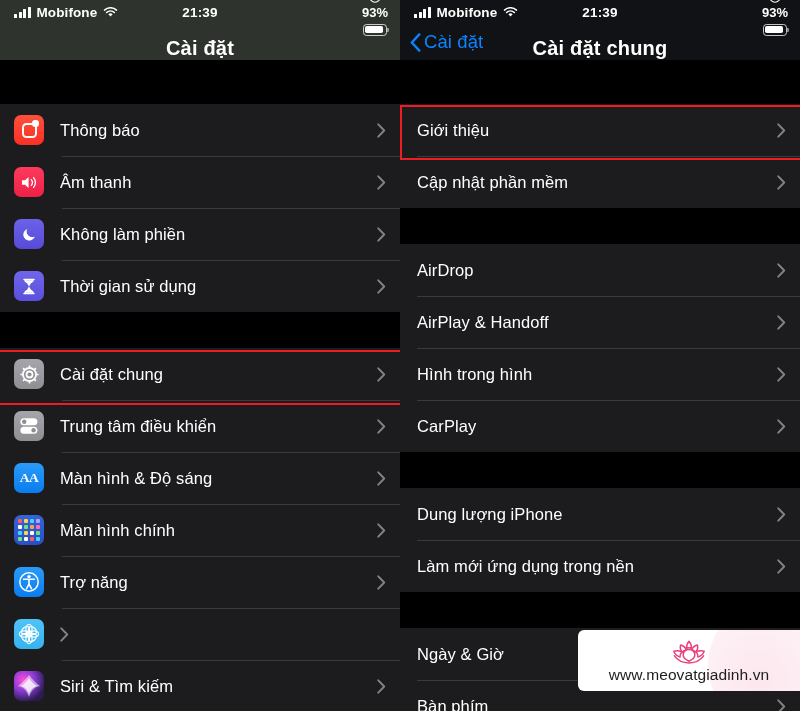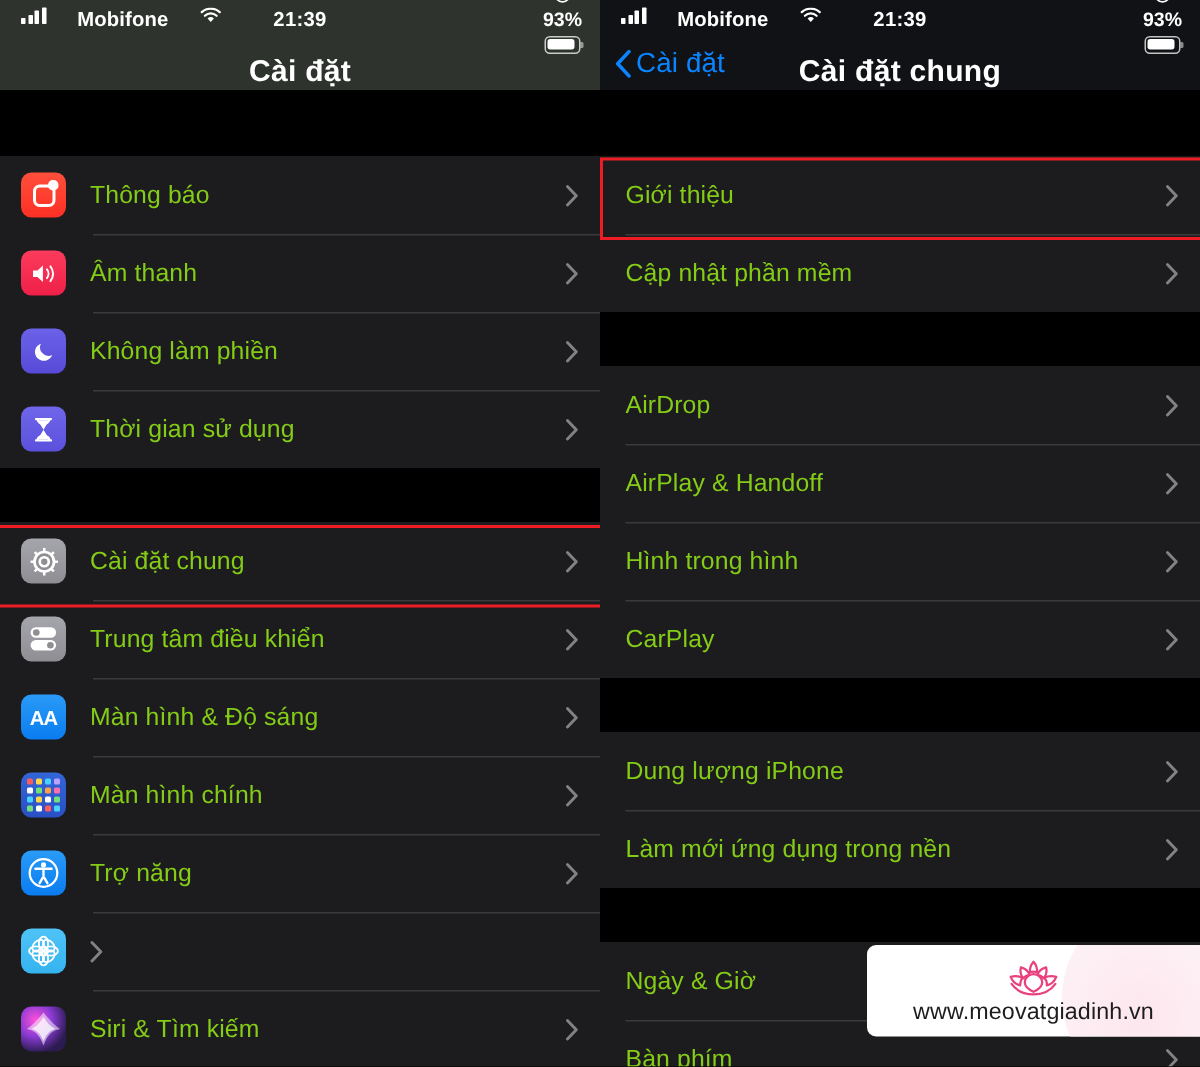--- a/index.html
+++ b/index.html
@@ -14,21 +14,21 @@
 
   
   .header { height: 60px; position: relative; }
   .screen-left .header  { background: #2e342d; }
   .screen-right .header { background: #111215; }
 
   .statusbar {
     height: 24px; display: flex; align-items: center;
     padding: 0 12px 0 14px; position: relative;
   }
-  .sb-left { display: flex; gap: 21px; }
+  .sb-left { display: flex; align-items: center; gap: 6px; }
   .sb-bars { display: flex; align-items: flex-end; gap: 1.5px; height: 11px; }
   .sb-bars i { display: block; width: 3px; background: #fff; border-radius: .5px; }
   .sb-bars i:nth-child(1){ height: 4px; }
   .sb-bars i:nth-child(2){ height: 6px; }
   .sb-bars i:nth-child(3){ height: 8.5px; }
   .sb-bars i:nth-child(4){ height: 11px; }
   .sb-carrier { color: #fff; font-size: 13.5px; font-weight: 600; letter-spacing: .1px; }
   .sb-wifi { position: relative; width: 15px; height: 11px; }
   .sb-wifi svg { position: absolute; top: 0; left: 0; }
   .sb-time {
@@ -78,21 +78,21 @@
     content:""; position: absolute; left: 62px; right: 0; top: 0;
     height: 1px; background: #3a3a3c;
   }
   .screen-right .row + .row::before { left: 17px; }
   .row-icon {
     width: 30px; height: 30px; border-radius: 7px; flex: none;
     margin-right: 16px; position: relative; overflow: hidden;
     display: flex; align-items: center; justify-content: center;
   }
   .row-label {
-    color: #84cc16; font-size: 16.5px; letter-spacing: .1px; flex: 1;
+    color: #ffffff; font-size: 16.5px; letter-spacing: .1px; flex: 1;
     white-space: nowrap; overflow: hidden;
   }
   .chevron { width: 9px; height: 15px; flex: none; opacity: .45; }
 
   .highlight {
     position: absolute; border: 2px solid #ee1c25; pointer-events: none; z-index: 5;
   }
 
   
   .ic-notif { background: linear-gradient(180deg,#ff4f3c,#fc3024); }
@@ -102,21 +102,21 @@
   .ic-notif .dot {
     position: absolute; top: 5px; right: 5.5px; width: 6.5px; height: 6.5px;
     border-radius: 50%; background: #fff;
   }
   .ic-sound { background: linear-gradient(180deg,#fc3b5c,#ef2048); }
   .ic-dnd { background: linear-gradient(180deg,#6b62e8,#574ad8); }
   .ic-screentime { background: linear-gradient(180deg,#6f66ea,#5b50dc); }
   .ic-general { background: linear-gradient(180deg,#a5a5ac,#8e8e93); }
   .ic-control { background: linear-gradient(180deg,#a5a5ac,#8e8e93); }
   .ic-display { background: linear-gradient(180deg,#2a9bf7,#0a7cf0); }
-  .ic-display span { color:#fff; font-size:13.5px; font-weight:700; letter-spacing:-.5px; }
+  .ic-display span { color:#fff; font-size:13.5px; font-weight:700; letter-spacing:-.5px;font-family:Liberation Serif, serif; }
   .ic-home { background: linear-gradient(180deg,#3366d8,#2a4fc4); }
   .ic-access { background: linear-gradient(180deg,#2a9bf7,#0a7cf0); }
   .ic-wallpaper { background: linear-gradient(180deg,#4fc3f7,#35b3ef); }
   .ic-siri {
     background: radial-gradient(circle at 32% 30%, #ff4fd8 0%, #8a3bd4 38%, #2b1b50 75%);
   }
   .homegrid { display:grid; grid-template-columns: repeat(4,1fr); gap:1.6px; padding:4px; width:100%; height:100%; }
   .homegrid i { display:block; border-radius:1px; }
 
   

